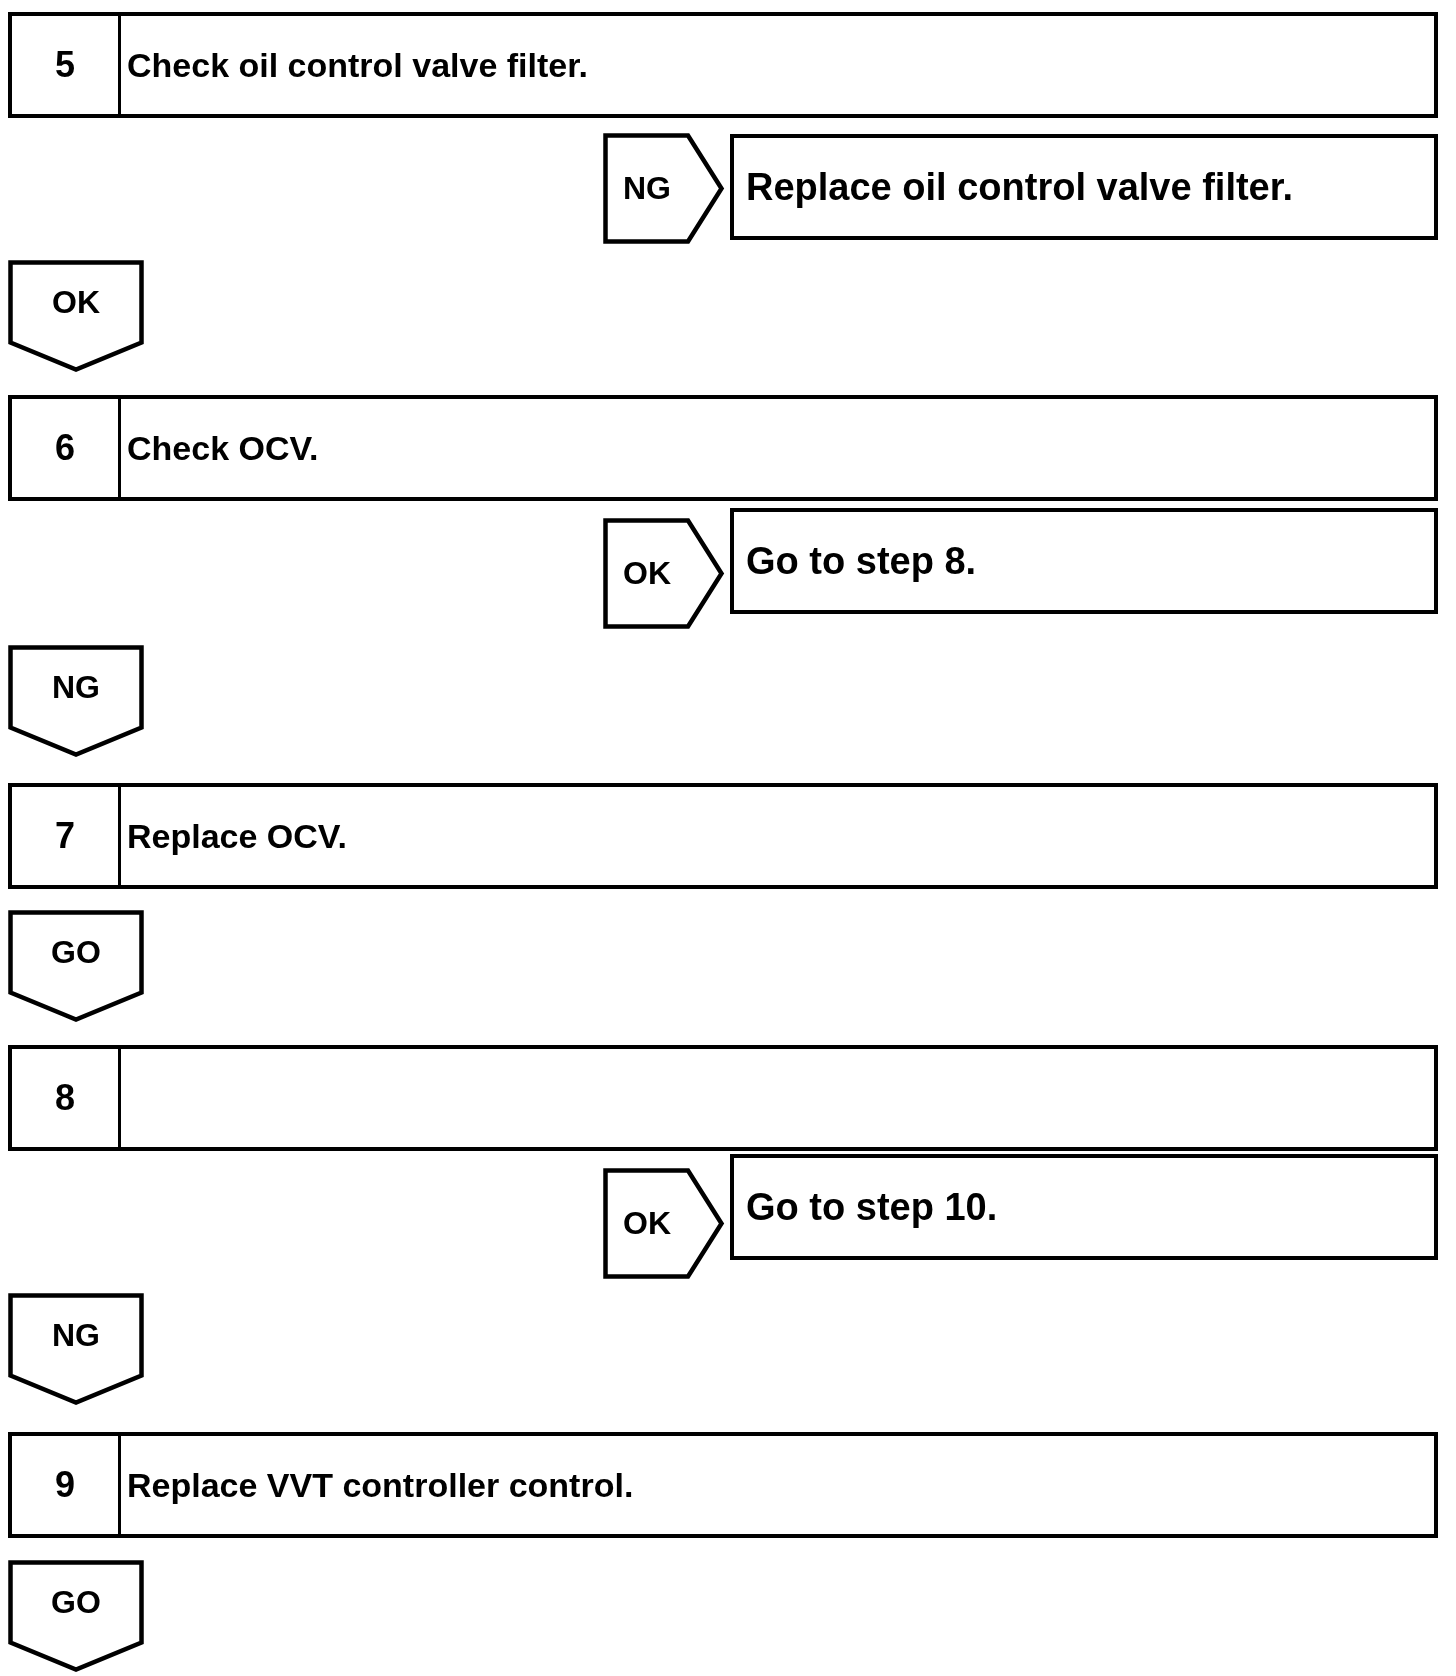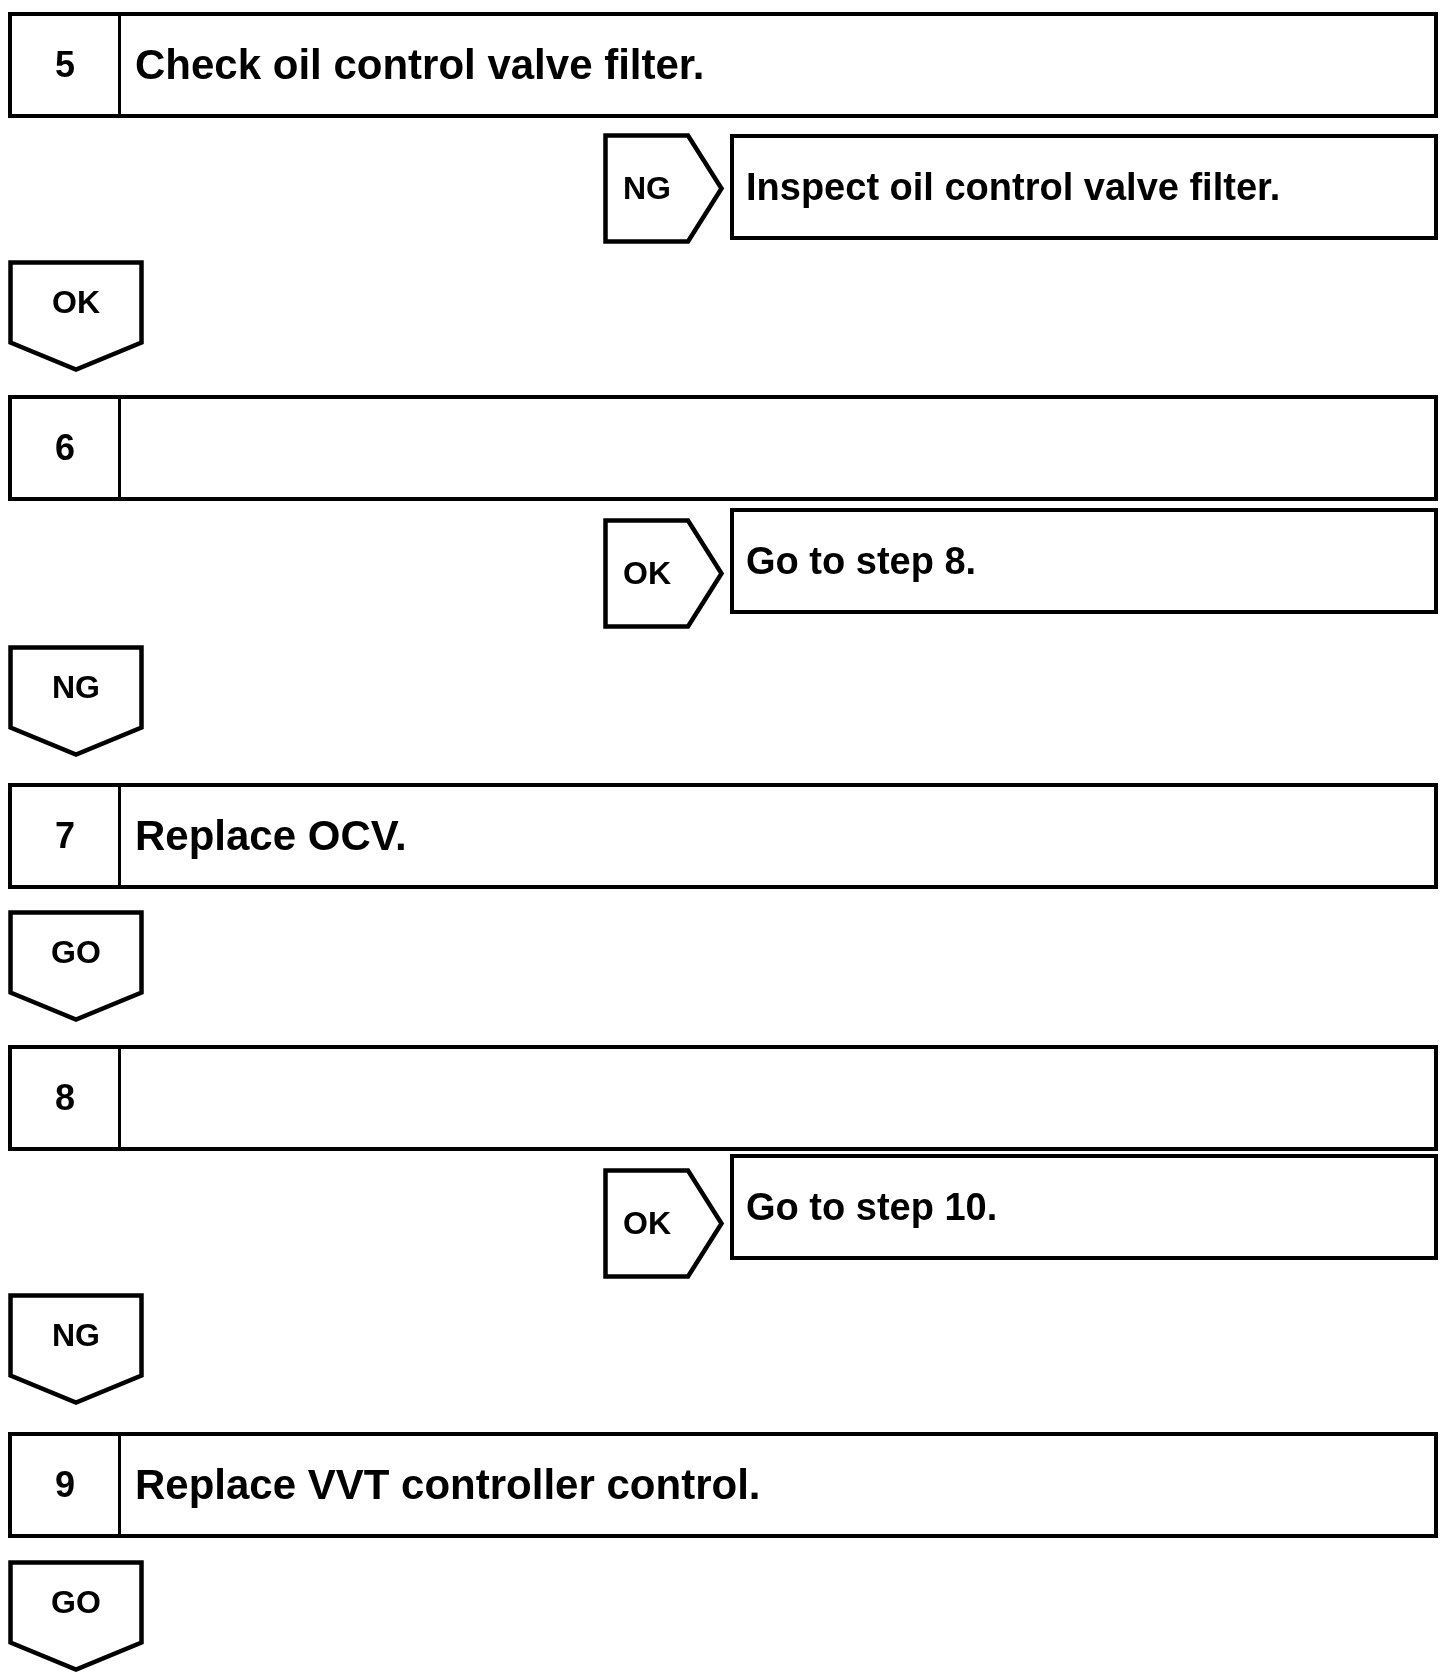--- a/index.html
+++ b/index.html
@@ -16,21 +16,21 @@
     border:4px solid #000;box-sizing:border-box;
     display:flex;background:#fff;
   }
   .step-num{
     width:106px;border-right:3px solid #000;
     display:flex;align-items:center;justify-content:center;
     font-size:36px;
   }
   .step-text{
     flex:1;display:flex;align-items:center;
-    padding-left:14px;font-size:42px;white-space:nowrap;overflow:hidden;
+    padding-left:6px;font-size:34px;white-space:nowrap;overflow:hidden;
   }
 
   
   .branch-arrow{position:absolute;width:122px;height:111px;}
   .branch-arrow svg{position:absolute;left:0;top:0;}
   .arrow-label{
     position:absolute;left:0;top:0;width:88px;height:111px;
     display:flex;align-items:center;justify-content:center;
     font-size:32px;
   }
@@ -62,32 +62,33 @@
     <div class="step-text">Check oil control valve filter.</div>
   </div>
 
   <div class="branch-arrow" style="left:603px;top:133px">
     <svg width="122" height="111" viewBox="0 0 122 111">
       <polygon points="2.5,2.5 85,2.5 118.5,55.5 85,108.5 2.5,108.5" fill="#fff" stroke="#000" stroke-width="4.5"></polygon>
     </svg>
     <span class="arrow-label">NG</span>
   </div>
   <div class="result-box" style="top:134px">
-    <span>Inspect oil control valve filter.</span>
+    <span>Replace oil control valve filter.</span>
   </div>
 
   <div class="down-connector" style="top:260px">
     <svg width="136" height="112" viewBox="0 0 136 112">
       <polygon points="2.5,2.5 133.5,2.5 133.5,82.5 68,109.5 2.5,82.5" fill="#fff" stroke="#000" stroke-width="4.5"></polygon>
     </svg>
     <span class="conn-label">OK</span>
   </div>
 
   <div class="step-box" style="top:395px">
     <div class="step-num">6</div>
+    <div class="step-text">Check OCV.</div>
   </div>
 
   <div class="branch-arrow" style="left:603px;top:518px">
     <svg width="122" height="111" viewBox="0 0 122 111">
       <polygon points="2.5,2.5 85,2.5 118.5,55.5 85,108.5 2.5,108.5" fill="#fff" stroke="#000" stroke-width="4.5"></polygon>
     </svg>
     <span class="arrow-label">OK</span>
   </div>
   <div class="result-box" style="top:508px">
     <span>Go to step 8.</span>

